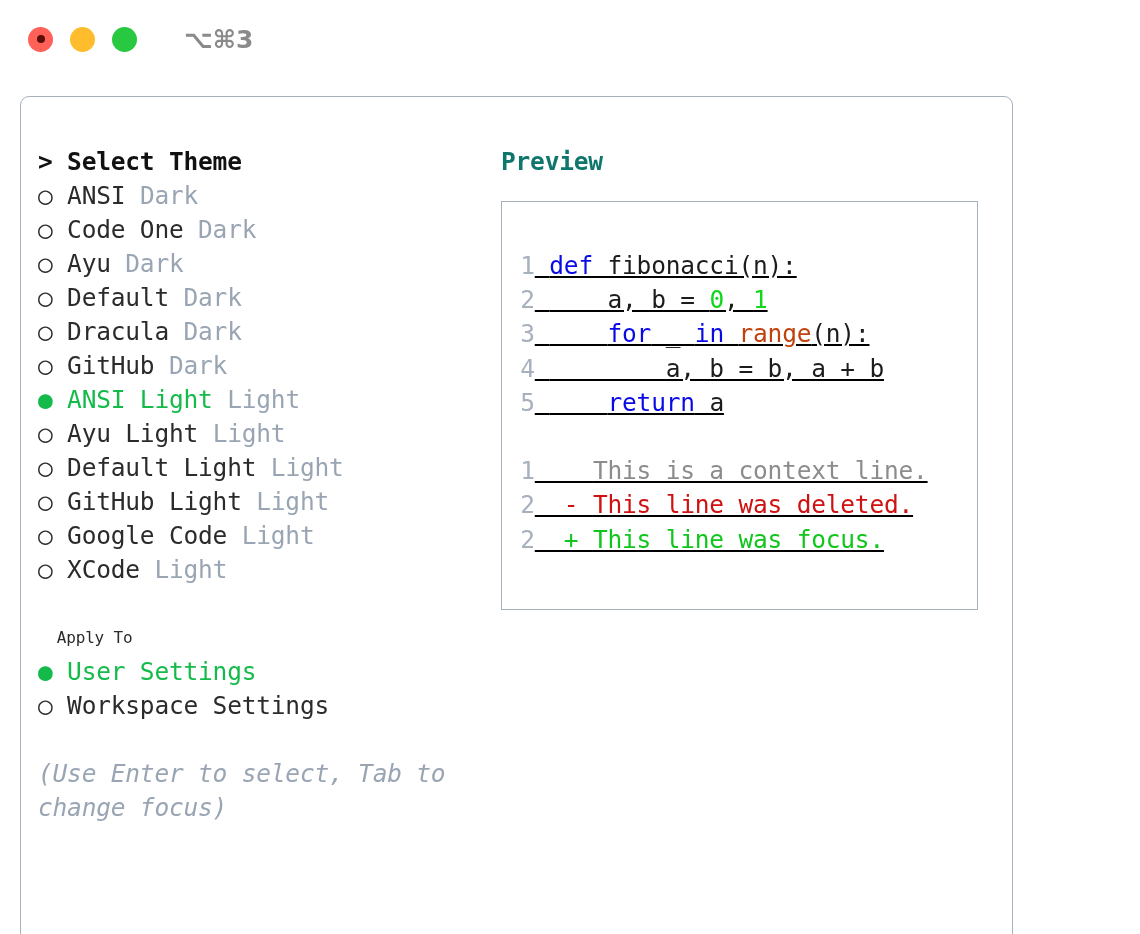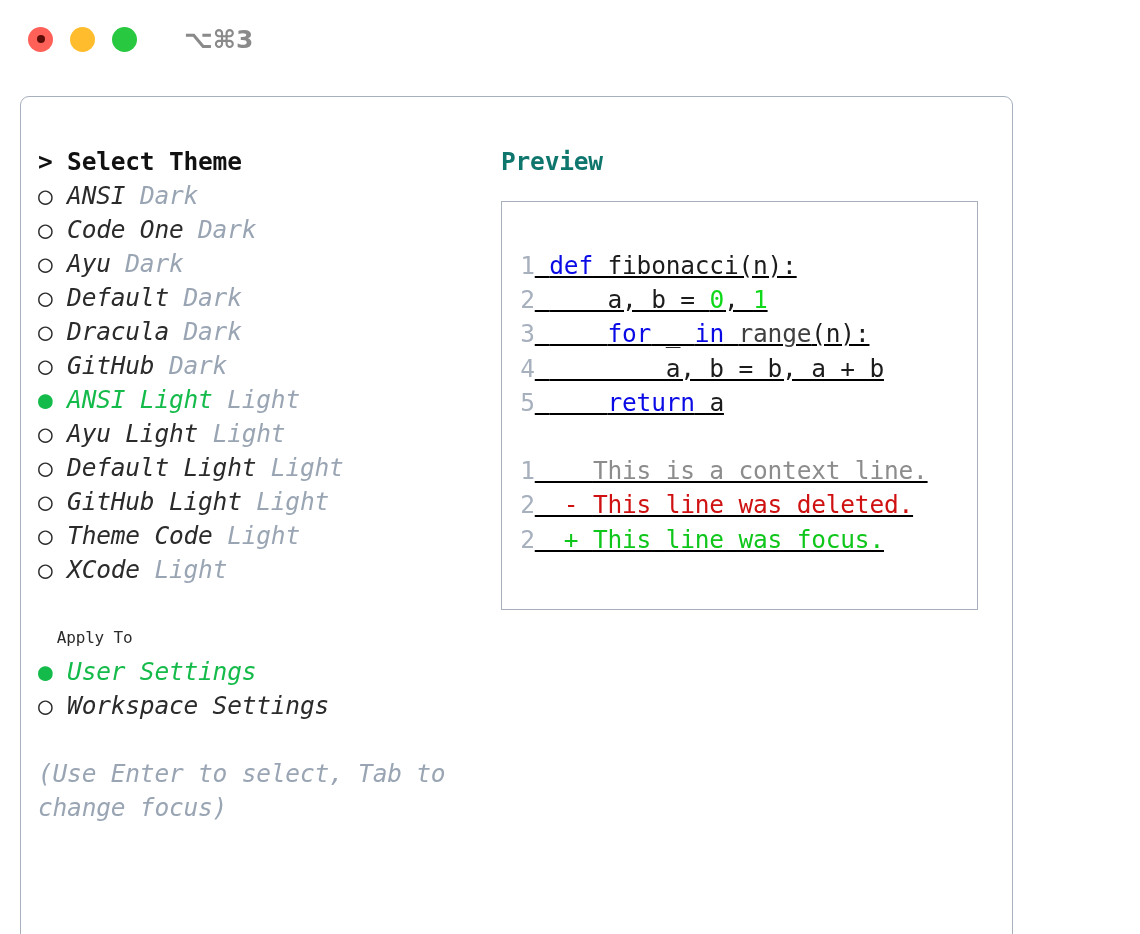--- a/index.html
+++ b/index.html
@@ -96,21 +96,21 @@
 
   
   .section-title {
     font-size: 24.5px;
     font-weight: 700;
     color: #111111;
     line-height: 34px;
     white-space: pre;
     letter-spacing: -0.2px;
   }
-  .opt-list { margin: 0; padding: 0; list-style: none; font-style: italic; }
+  .opt-list { margin: 0; padding: 0; list-style: none; }
   .opt {
     display: block;
     font-size: 24.5px;
     line-height: 34px;
     color: #2b2b2b;
     white-space: pre;
     letter-spacing: -0.2px;
     cursor: default;
   }
   .opt .marker   { color: #2b2b2b; }
@@ -167,21 +167,21 @@
     padding-left: 18px;
     letter-spacing: -0.2px;
   }
   .ln {
     color: #a7b0bd;
     display: inline-block;
     width: 1ch;
     text-align: right;
   }
   .kw      { color: #0a0ae6; }
-  .fn      { color: #404040; }
+  .fn      { color: #c2410c; }
   .num     { color: #0fd71a; }
   .plain   { color: #1c1c1c; }
   .ctx     { color: #8c8c8c; }
   .del     { color: #cf1111; }
   .add     { color: #0fc61a; }
   .blank-line { height: 34.2px; }
 </style>
 </head>
 <body>
 
@@ -208,21 +208,21 @@
             <li class="opt"><span class="marker">○</span><span class="name"> ANSI</span><span class="kind"> Dark</span></li>
             <li class="opt"><span class="marker">○</span><span class="name"> Code One</span><span class="kind"> Dark</span></li>
             <li class="opt"><span class="marker">○</span><span class="name"> Ayu</span><span class="kind"> Dark</span></li>
             <li class="opt"><span class="marker">○</span><span class="name"> Default</span><span class="kind"> Dark</span></li>
             <li class="opt"><span class="marker">○</span><span class="name"> Dracula</span><span class="kind"> Dark</span></li>
             <li class="opt"><span class="marker">○</span><span class="name"> GitHub</span><span class="kind"> Dark</span></li>
             <li class="opt selected"><span class="marker">●</span><span class="name"> ANSI Light</span><span class="kind"> Light</span></li>
             <li class="opt"><span class="marker">○</span><span class="name"> Ayu Light</span><span class="kind"> Light</span></li>
             <li class="opt"><span class="marker">○</span><span class="name"> Default Light</span><span class="kind"> Light</span></li>
             <li class="opt"><span class="marker">○</span><span class="name"> GitHub Light</span><span class="kind"> Light</span></li>
-            <li class="opt"><span class="marker">○</span><span class="name"> Theme Code</span><span class="kind"> Light</span></li>
+            <li class="opt"><span class="marker">○</span><span class="name"> Google Code</span><span class="kind"> Light</span></li>
             <li class="opt"><span class="marker">○</span><span class="name"> XCode</span><span class="kind"> Light</span></li>
           </ul>
 
         <div class="spacer-block"></div>
 
         <div class="apply-title">  Apply To</div>
 
         <ul class="opt-list" id="apply-list">
             <li class="opt selected"><span class="marker">●</span><span class="name"> User Settings</span></li>
             <li class="opt"><span class="marker">○</span><span class="name"> Workspace Settings</span></li>

